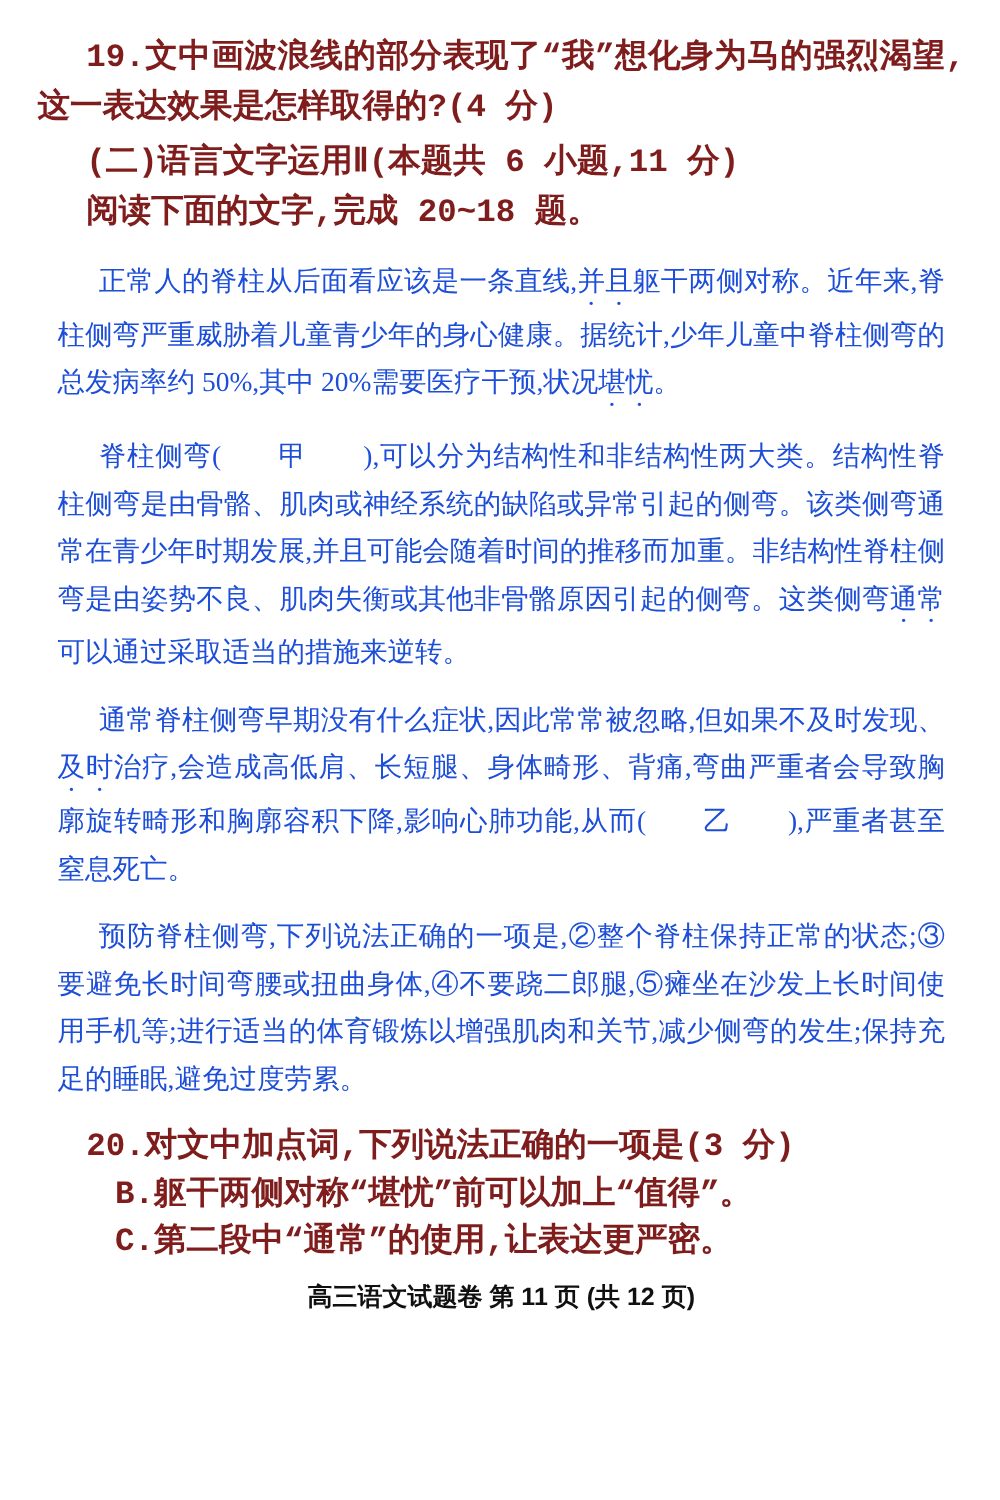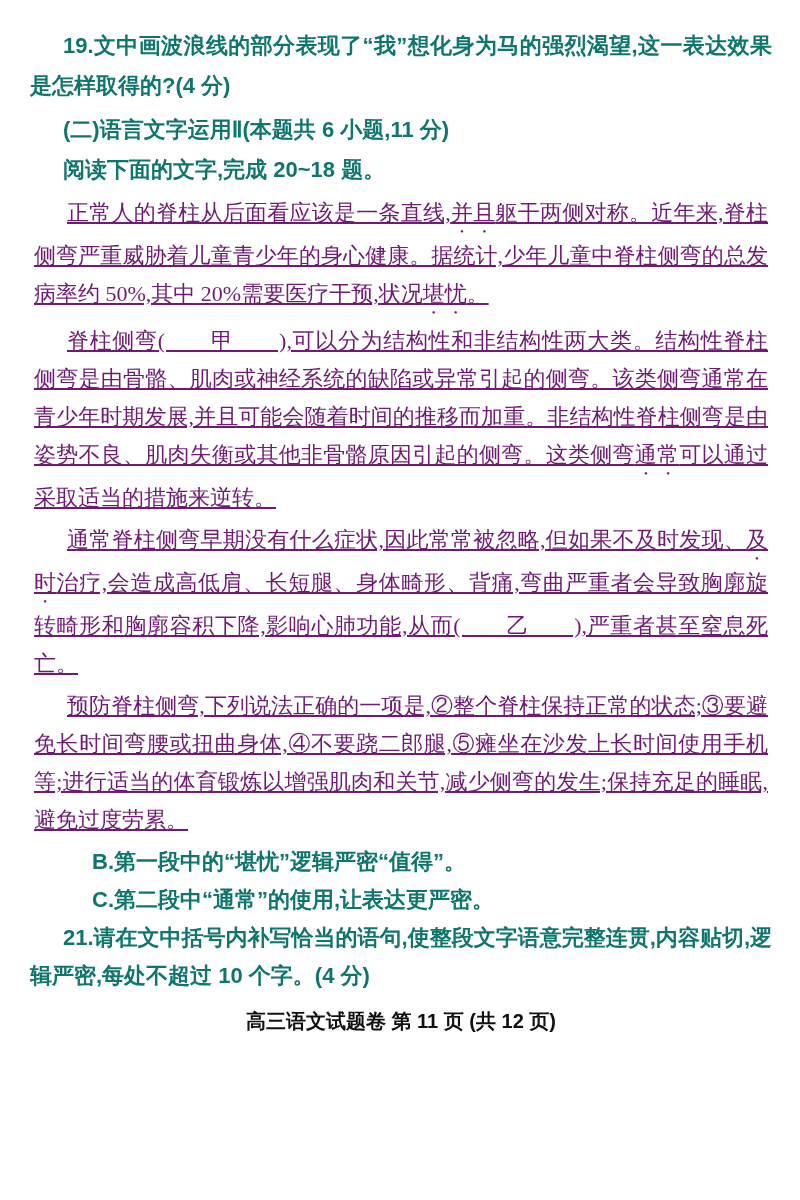--- a/index.html
+++ b/index.html
@@ -9,43 +9,42 @@
     background: #ffffff;
     overflow: hidden;
   }
   body { color: #151515; }
   .page {
     width: 800px; height: 1200px;
     padding: 26px 28px 0 30px;
   }
   
   .hq {
-    font-family: Liberation Sans, sans-serif;
+    font-family: Liberation Mono, monospace;
     font-weight: 700;
-    font-size: 22px;
+    font-size: 26px;
     line-height: 40px;
     text-align: justify;
     text-indent: 1.5em;
     margin: 0;
-    color: #0f766e;
+    color: #7f1d1d;
   }
   .lh38 { line-height: 38px; }
   .mt4 { margin-top: 4px; }
   .mt6 { margin-top: 6px; }
   
   .kp {
     font-family: "Liberation Serif", serif;
     font-weight: 400;
     font-size: 22px;
     line-height: 38px;
     text-align: justify;
     text-indent: 1.5em;
-    margin: 4px;
-    color: #701a75;
-    text-decoration: underline;
+    margin: 16px;
+    color: #1d4ed8;
   }
   
   .opt {
     text-indent: 0;
     padding-left: 62px;
     line-height: 38px;
   }
   
   .em-dot {
     -webkit-text-emphasis: filled dot;
@@ -78,25 +77,25 @@
   <div>
     <p class="kp"><span>正常人的脊柱从后面看应该是一条直线,</span><span class="em-dot">并且</span><span>躯干两侧对称。近年来,脊柱侧弯严重威胁着儿童青少年的身心健康。据统计,少年儿童中脊柱侧弯的总发病率约 50%,其中 20%需要医疗干预,状况</span><span class="em-dot">堪忧</span><span>。</span></p>
 
     <p class="kp"><span>脊柱侧弯(　　甲　　),可以分为结构性和非结构性两大类。结构性脊柱侧弯是由骨骼、肌肉或神经系统的缺陷或异常引起的侧弯。该类侧弯通常在青少年时期发展,并且可能会随着时间的推移而加重。非结构性脊柱侧弯是由姿势不良、肌肉失衡或其他非骨骼原因引起的侧弯。这类侧弯</span><span class="em-dot">通常</span><span>可以通过采取适当的措施来逆转。</span></p>
 
     <p class="kp"><span>通常脊柱侧弯早期没有什么症状,因此常常被忽略,但如果不及时发现、</span><span class="em-dot">及时</span><span>治疗,会造成高低肩、长短腿、身体畸形、背痛,弯曲严重者会导致胸廓旋转畸形和胸廓容积下降,影响心肺功能,从而(　　乙　　),严重者甚至窒息死亡。</span></p>
 
     <p class="kp">预防脊柱侧弯,下列说法正确的一项是,②整个脊柱保持正常的状态;③要避免长时间弯腰或扭曲身体,④不要跷二郎腿,⑤瘫坐在沙发上长时间使用手机等;进行适当的体育锻炼以增强肌肉和关节,减少侧弯的发生;保持充足的睡眠,避免过度劳累。</p>
   </div>
 
+  <p class="hq lh38 mt6">20.对文中加点词,下列说法正确的一项是(3 分)</p>
 
   <div>
-    <p class="hq opt">B.第一段中的“堪忧”逻辑严密“值得”。</p>
+    <p class="hq opt">B.躯干两侧对称“堪忧”前可以加上“值得”。</p>
     <p class="hq opt">C.第二段中“通常”的使用,让表达更严密。</p>
   </div>
 
-  <p class="hq lh38">21.请在文中括号内补写恰当的语句,使整段文字语意完整连贯,内容贴切,逻辑严密,每处不超过 10 个字。(4 分)</p>
 
 
 
   <p class="footer">高三语文试题卷 第 11 页 (共 12 页)</p>
 
 </div>
 
 </body></html>

